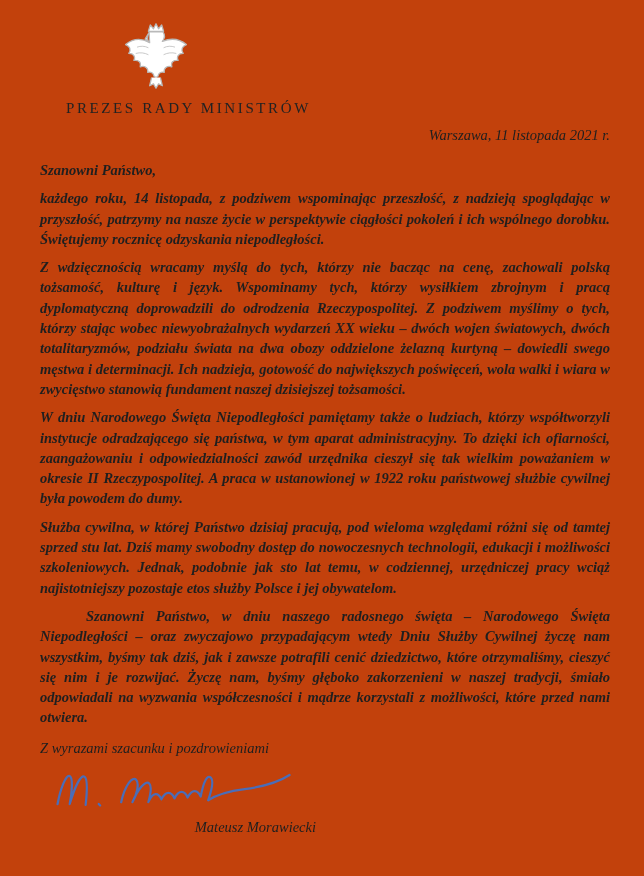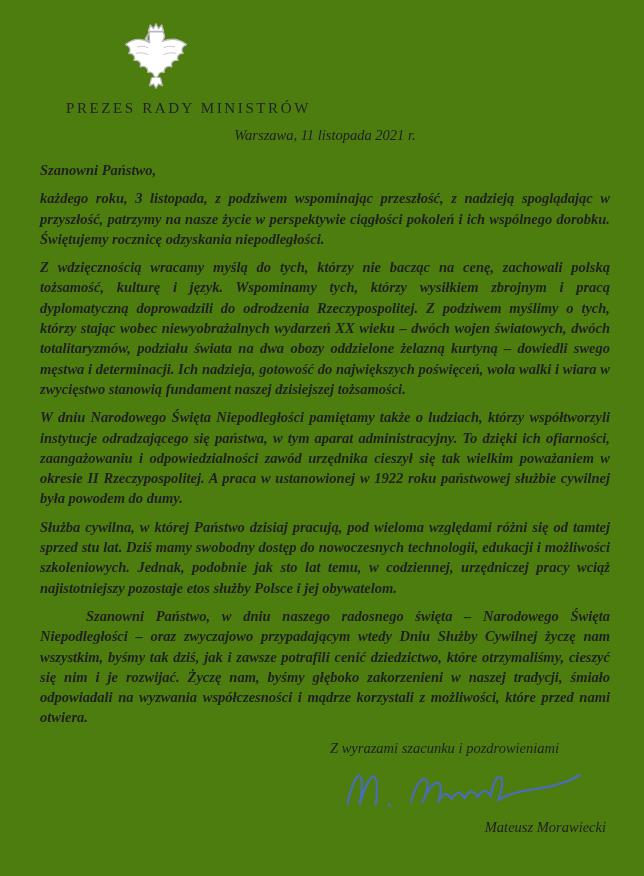--- a/index.html
+++ b/index.html
@@ -1,59 +1,58 @@
 <!DOCTYPE html>
 <html lang="pl"><head>
 <meta charset="utf-8">
 <style>
   html, body { margin: 0; padding: 0; background: #e9e9e9; }
   .page {
     position: relative;
     width: 644px;
     height: 876px;
     margin: 0 auto;
-    background: #4d7c0f;
+    background: #c2410c;
     overflow: hidden;
     font-family: "Liberation Serif", "DejaVu Serif", serif;
     color: #1f1f1f;
     box-sizing: border-box;
   }
   .content { padding: 20px 34px 0 40px; box-sizing: border-box; }
 
   .emblem { margin-left: 78px; width: 76px; height: 72px; }
 
   .letterhead {
     margin-left: 26px;
     margin-top: 8px;
     font-size: 15px;
     letter-spacing: 2.6px;
     color: #222222;
     white-space: nowrap;
   }
 
   .dateline {
     margin-top: 10px;
-    text-align: center;
+    text-align: right;
     font-style: italic;
     font-size: 14.5px;
   }
 
   .body-text {
     margin-top: 16px;
     font-style: italic;
     font-size: 14.5px;
     line-height: 1.4;
     text-align: justify;
   }
   .salutation { margin: 0 0 8px 46px; }
   .body-text p { margin: 0 0 8px 0; font-weight: bold; }
   .body-text p.indent { text-indent: 46px; }
 
   .sign-block {
-    margin-left: 290px;
     width: 276px;
   }
   .closing {
     margin-top: 12px;
     font-style: italic;
     font-size: 14.5px;
     white-space: nowrap;
   }
   .signature { margin-top: 4px; margin-left: 2px; }
   .signer-name {
@@ -79,21 +78,21 @@
         </g>
       </svg>
     </div>
 
     <div class="letterhead">PREZES RADY MINISTRÓW</div>
 
     <div class="dateline">Warszawa, 11 listopada 2021 r.</div>
 
     <div class="body-text">
       <p class="salutation">Szanowni Państwo,</p>
-      <p>każdego roku, 3 listopada, z podziwem wspominając przeszłość, z nadzieją spoglądając w przyszłość, patrzymy na nasze życie w perspektywie ciągłości pokoleń i ich wspólnego dorobku. Świętujemy rocznicę odzyskania niepodległości.</p>
+      <p>każdego roku, 14 listopada, z podziwem wspominając przeszłość, z nadzieją spoglądając w przyszłość, patrzymy na nasze życie w perspektywie ciągłości pokoleń i ich wspólnego dorobku. Świętujemy rocznicę odzyskania niepodległości.</p>
       <p>Z wdzięcznością wracamy myślą do tych, którzy nie bacząc na cenę, zachowali polską tożsamość, kulturę i język. Wspominamy tych, którzy wysiłkiem zbrojnym i pracą dyplomatyczną doprowadzili do odrodzenia Rzeczypospolitej. Z podziwem myślimy o tych, którzy stając wobec niewyobrażalnych wydarzeń XX wieku – dwóch wojen światowych, dwóch totalitaryzmów, podziału świata na dwa obozy oddzielone żelazną kurtyną – dowiedli swego męstwa i determinacji. Ich nadzieja, gotowość do największych poświęceń, wola walki i wiara w zwycięstwo stanowią fundament naszej dzisiejszej tożsamości.</p>
       <p>W dniu Narodowego Święta Niepodległości pamiętamy także o ludziach, którzy współtworzyli instytucje odradzającego się państwa, w tym aparat administracyjny. To dzięki ich ofiarności, zaangażowaniu i odpowiedzialności zawód urzędnika cieszył się tak wielkim poważaniem w okresie II Rzeczypospolitej. A praca w ustanowionej w 1922 roku państwowej służbie cywilnej była powodem do dumy.</p>
       <p>Służba cywilna, w której Państwo dzisiaj pracują, pod wieloma względami różni się od tamtej sprzed stu lat. Dziś mamy swobodny dostęp do nowoczesnych technologii, edukacji i możliwości szkoleniowych. Jednak, podobnie jak sto lat temu, w codziennej, urzędniczej pracy wciąż najistotniejszy pozostaje etos służby Polsce i jej obywatelom.</p>
       <p class="indent">Szanowni Państwo, w dniu naszego radosnego święta – Narodowego Święta Niepodległości – oraz zwyczajowo przypadającym wtedy Dniu Służby Cywilnej życzę nam wszystkim, byśmy tak dziś, jak i zawsze potrafili cenić dziedzictwo, które otrzymaliśmy, cieszyć się nim i je rozwijać. Życzę nam, byśmy głęboko zakorzenieni w naszej tradycji, śmiało odpowiadali na wyzwania współczesności i mądrze korzystali z możliwości, które przed nami otwiera.</p>
     </div>
 
     <div class="sign-block">
       <div class="closing">Z wyrazami szacunku i pozdrowieniami</div>
 
       <div class="signature">

